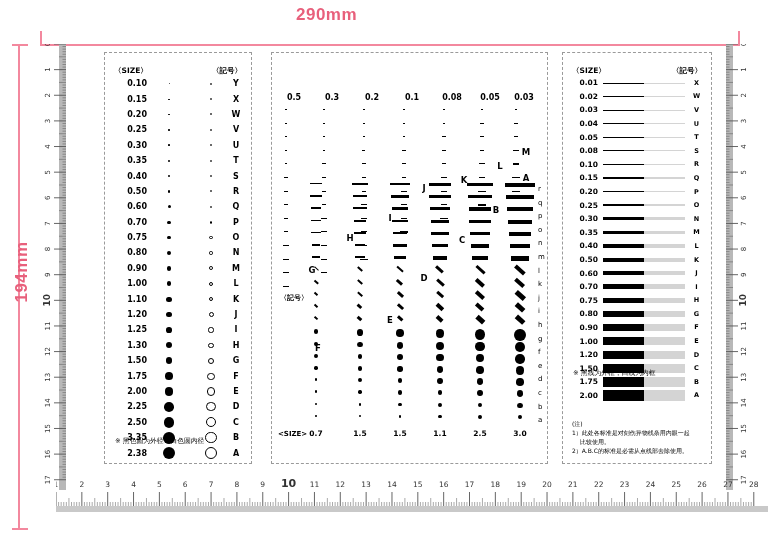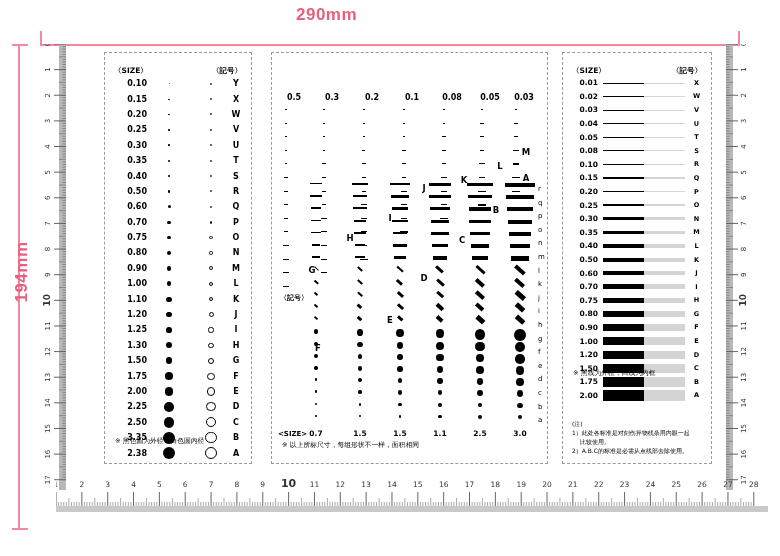--- a/index.html
+++ b/index.html
@@ -1348,21 +1348,20 @@
         <div class="b-shape" style="left: 243.161px; top: 224.2px; width: 9.67737px; height: 5.36447px; transform: rotate(42deg); border-radius: 0px;"></div>
         <div class="b-shape" style="left: 242.372px; top: 236.4px; width: 11.2562px; height: 11.819px; border-radius: 50%;"></div>
         <div class="b-shape" style="left: 242.869px; top: 248.6px; width: 10.2614px; height: 10.7745px; border-radius: 50%;"></div>
         <div class="b-shape" style="left: 243.367px; top: 260.8px; width: 9.26668px; height: 9.73002px; border-radius: 50%;"></div>
         <div class="b-shape" style="left: 243.864px; top: 273px; width: 8.27195px; height: 8.68554px; border-radius: 50%;"></div>
         <div class="b-shape" style="left: 244.361px; top: 285.2px; width: 7.27721px; height: 7.64107px; border-radius: 50%;"></div>
         <div class="b-shape" style="left: 244.859px; top: 297.4px; width: 6.28247px; height: 6.5966px; border-radius: 50%;"></div>
         <div class="b-shape" style="left: 245.356px; top: 309.6px; width: 5.28774px; height: 5.55212px; border-radius: 50%;"></div>
         <div class="b-shape" style="left: 245.853px; top: 321.8px; width: 4.293px; height: 4.50765px; border-radius: 50%;"></div>
       </div>
-    <div class="footnote">※ 以上所标尺寸，每组形状不一样，面积相同</div>
   </div>
 
   <div class="panel" id="panel-c">
     <div class="col-head">
       <span>〈SIZE〉</span>
       <span>〈記号〉</span>
     </div>
     <div id="panel-c-rows">
         <div class="c-row">
           <span class="c-size">0.01</span>

